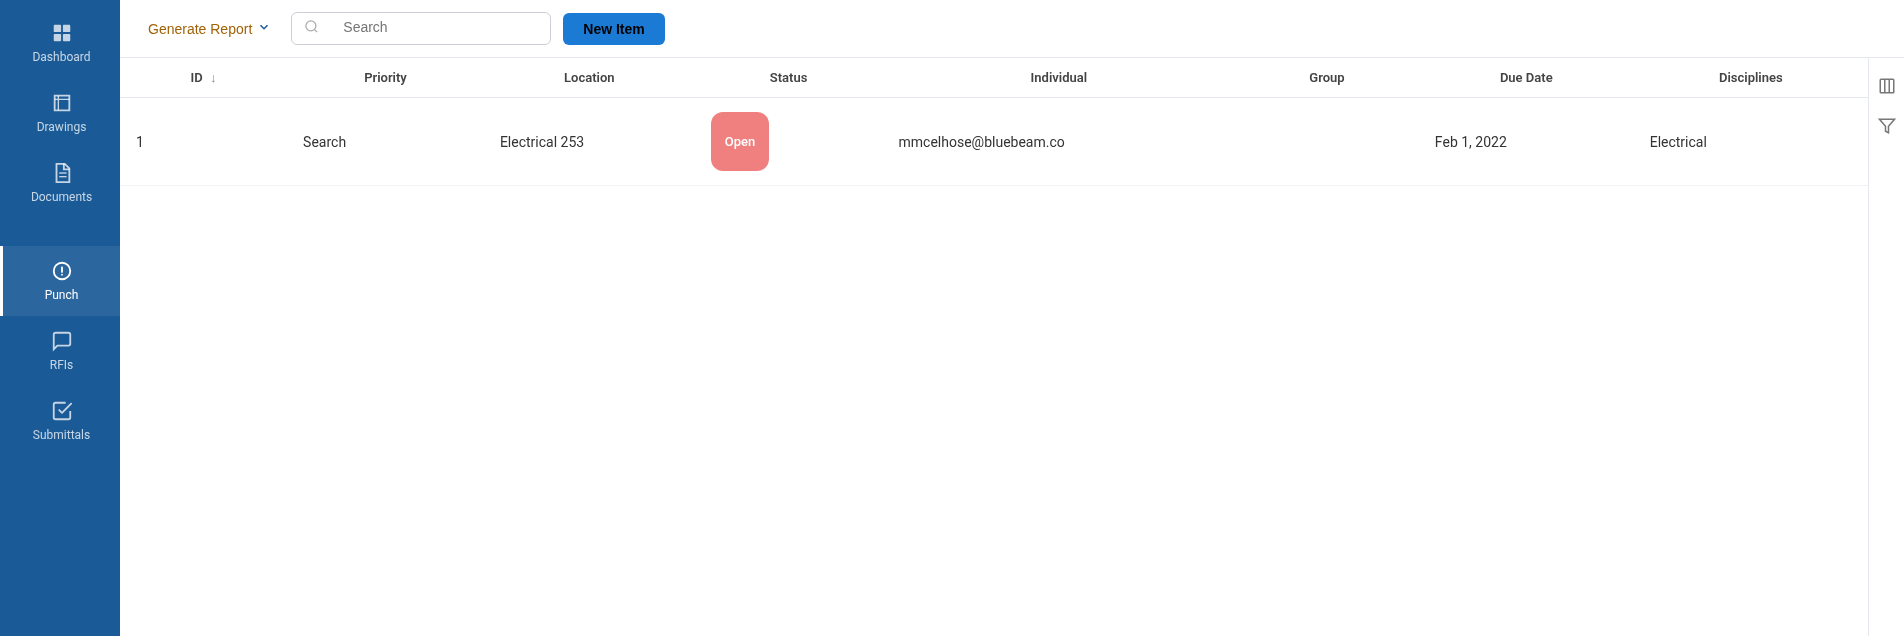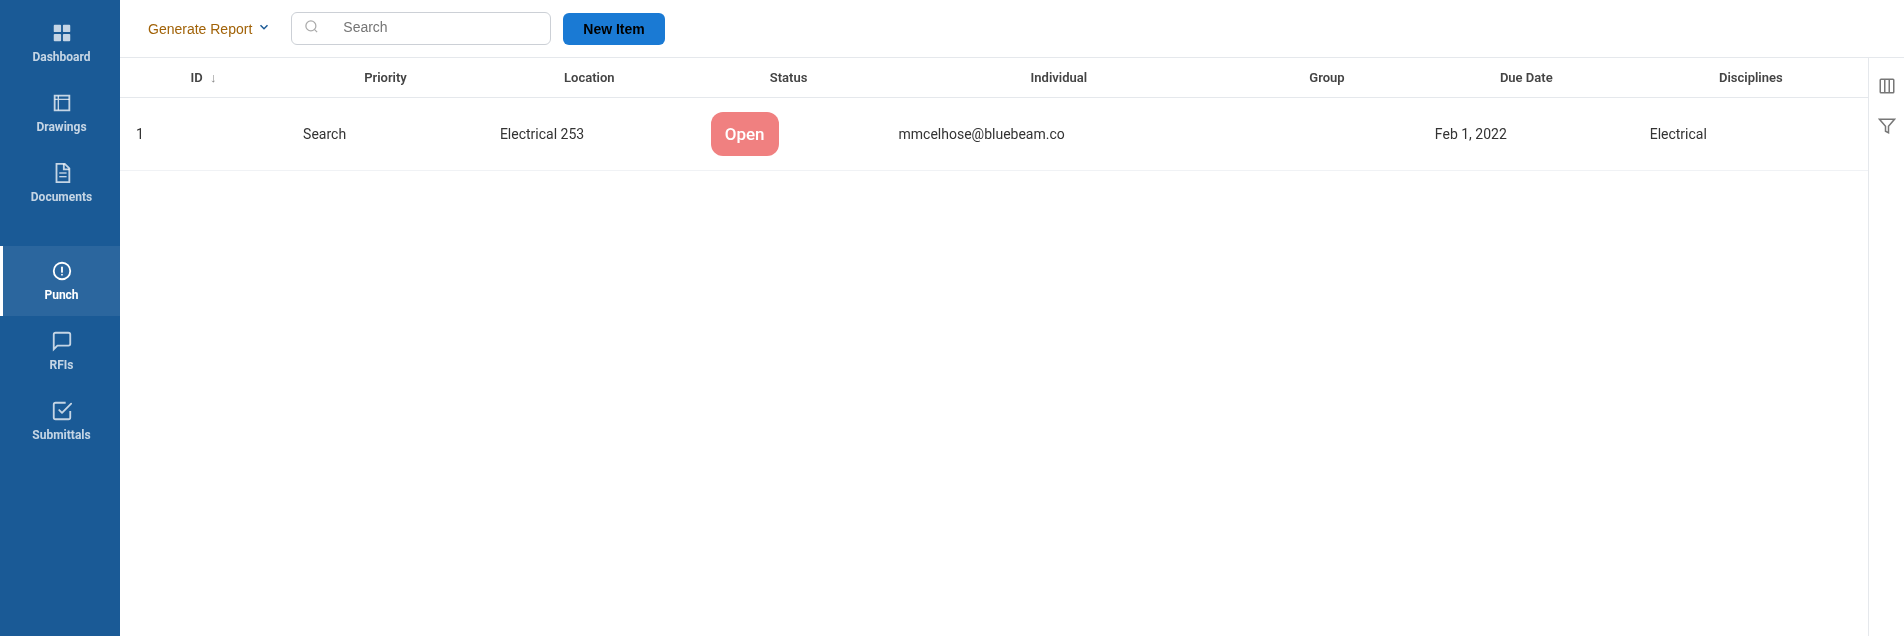--- a/index.html
+++ b/index.html
@@ -17,21 +17,20 @@
     .sidebar-item {
       display: flex;
       flex-direction: column;
       align-items: center;
       padding: 14px 8px;
       cursor: pointer;
       color: rgba(255,255,255,0.75);
       font-size: 12px;
       gap: 6px;
       border-left: 3px solid transparent;
-      font-weight: bold;
     }
     .sidebar-item.active {
       color: #fff;
       border-left: 3px solid #fff;
       background: rgba(255,255,255,0.08);
       margin-top: 28px;
     }
     .sidebar-icon {
       width: 22px;
       height: 22px;
@@ -146,22 +145,22 @@
     tbody td {
       padding: 14px 16px;
       color: #333;
       font-size: 14px;
     }
     .status-badge {
       display: inline-block;
       background: #f08080;
       color: #fff;
       border-radius: 12px;
-      padding: 12px 14px;
-      font-size: 17px;
+      padding: 22px 14px;
+      font-size: 13px;
       font-weight: 500;
     }
 
     
     .right-sidebar {
       width: 36px;
       background: #fff;
       border-left: 1px solid #e5e8ec;
       display: flex;
       flex-direction: column;

